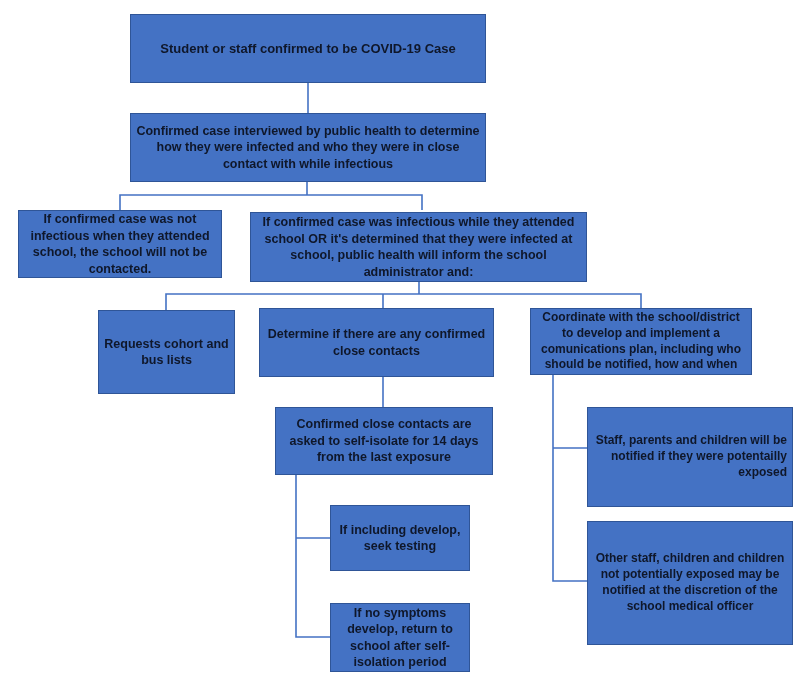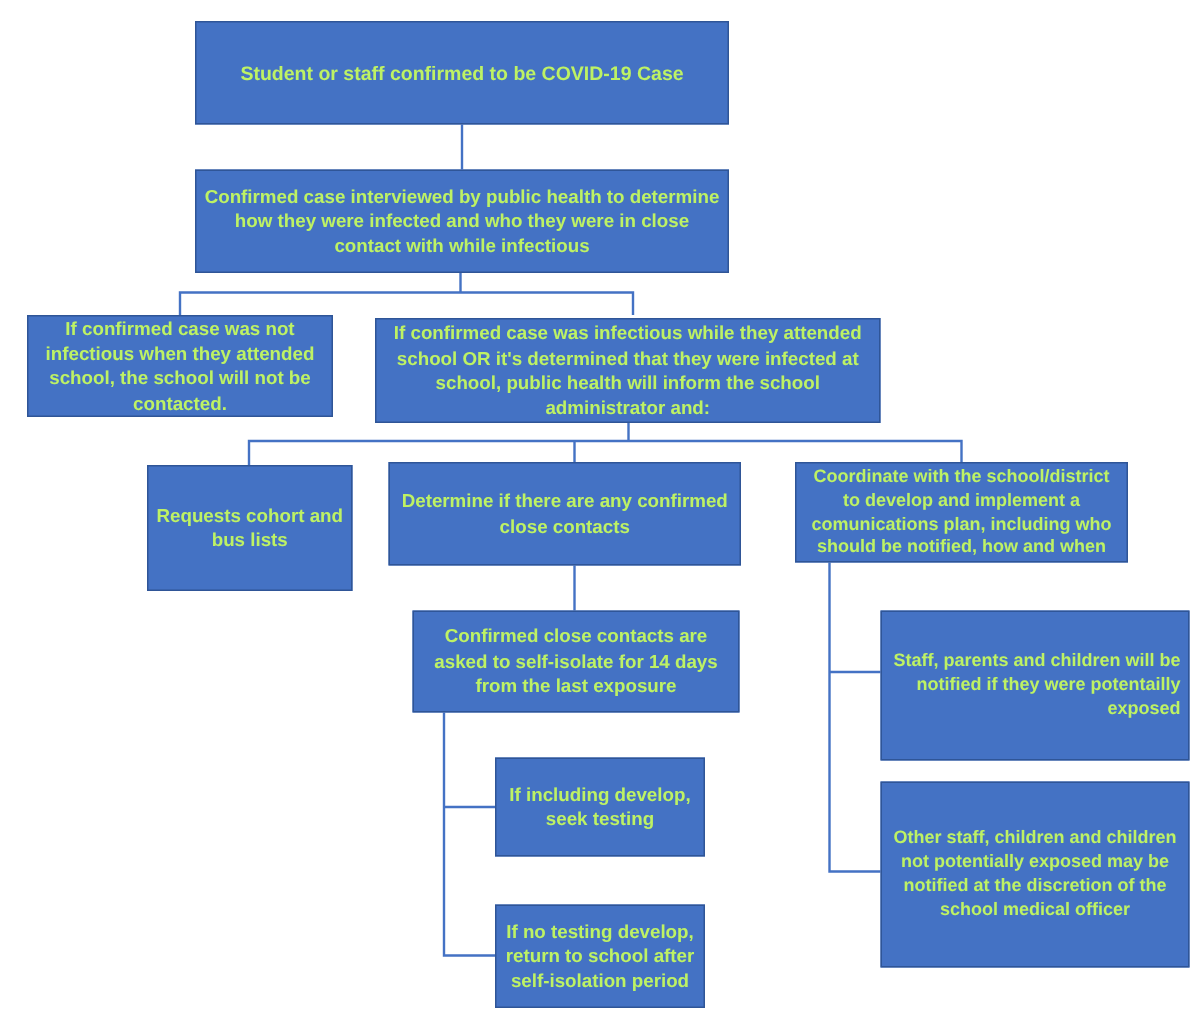--- a/index.html
+++ b/index.html
@@ -25,21 +25,21 @@
   .connectors path {
     fill: none;
     stroke: #4472C4;
     stroke-width: 1.6;
   }
   .node {
     position: absolute;
     box-sizing: border-box;
     background: #4472C4;
     border: 1px solid #2F5597;
-    color: #bef264;
+    color: #0f172a;
     display: flex;
     align-items: center;
     justify-content: center;
     text-align: center;
     font-weight: bold;
     font-size: 12px;
     line-height: 1.32;
     padding: 3px 5px;
   }
 </style>
@@ -72,15 +72,15 @@
   <div class="node" style="left:530px; top:308px; width:222px; height:67px;">Coordinate with the school/district to develop and implement a comunications plan, including who should be notified, how and when</div>
 
   <div class="node" style="left:275px; top:407px; width:218px; height:68px; font-size:12.5px;">Confirmed close contacts are asked to self-isolate for 14 days from the last exposure</div>
 
   <div class="node" style="left:587px; top:407px; width:206px; height:100px;text-align:right;">Staff, parents and children will be notified if they were potentailly exposed</div>
 
   <div class="node" style="left:330px; top:505px; width:140px; height:66px; font-size:12.5px;">If including develop, seek testing</div>
 
   <div class="node" style="left:587px; top:521px; width:206px; height:124px;">Other staff, children and children not potentially exposed may be notified at the discretion of the school medical officer</div>
 
-  <div class="node" style="left:330px; top:603px; width:140px; height:69px; font-size:12.5px;">If no testing develop, return to school after self-isolation period</div>
+  <div class="node" style="left:330px; top:603px; width:140px; height:69px; font-size:12.5px;">If no symptoms develop, return to school after self-isolation period</div>
 
 </div>
 
 </body></html>

